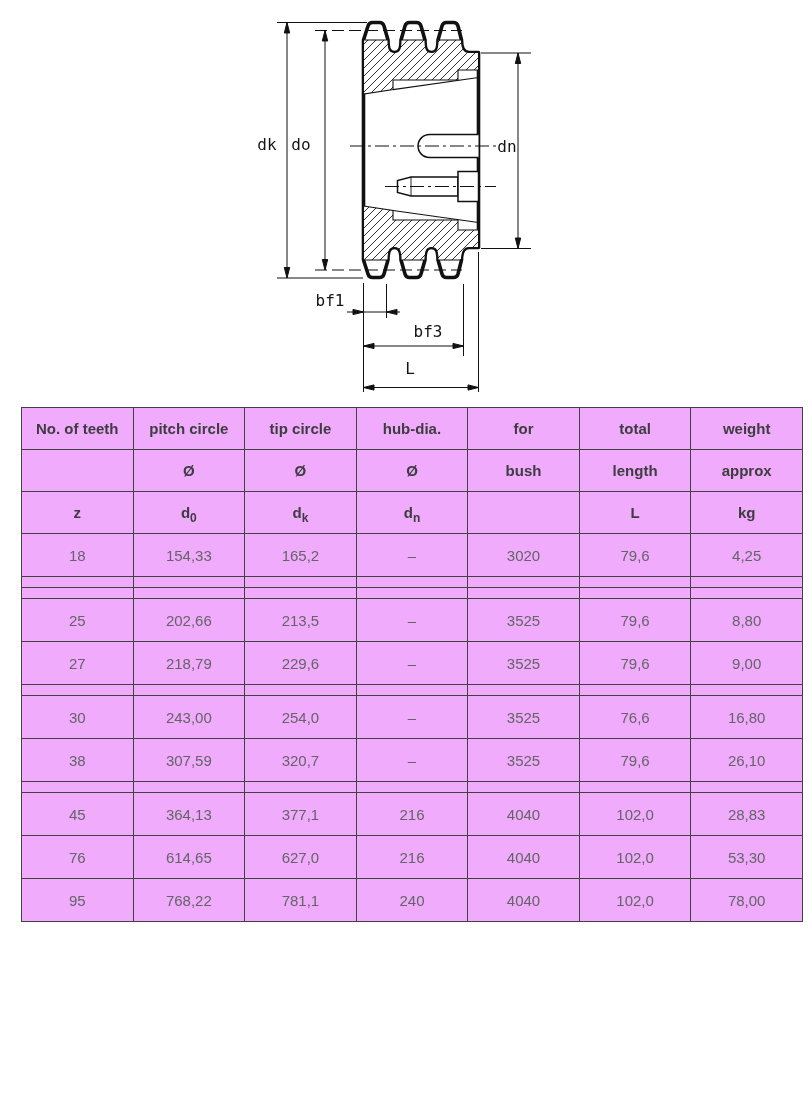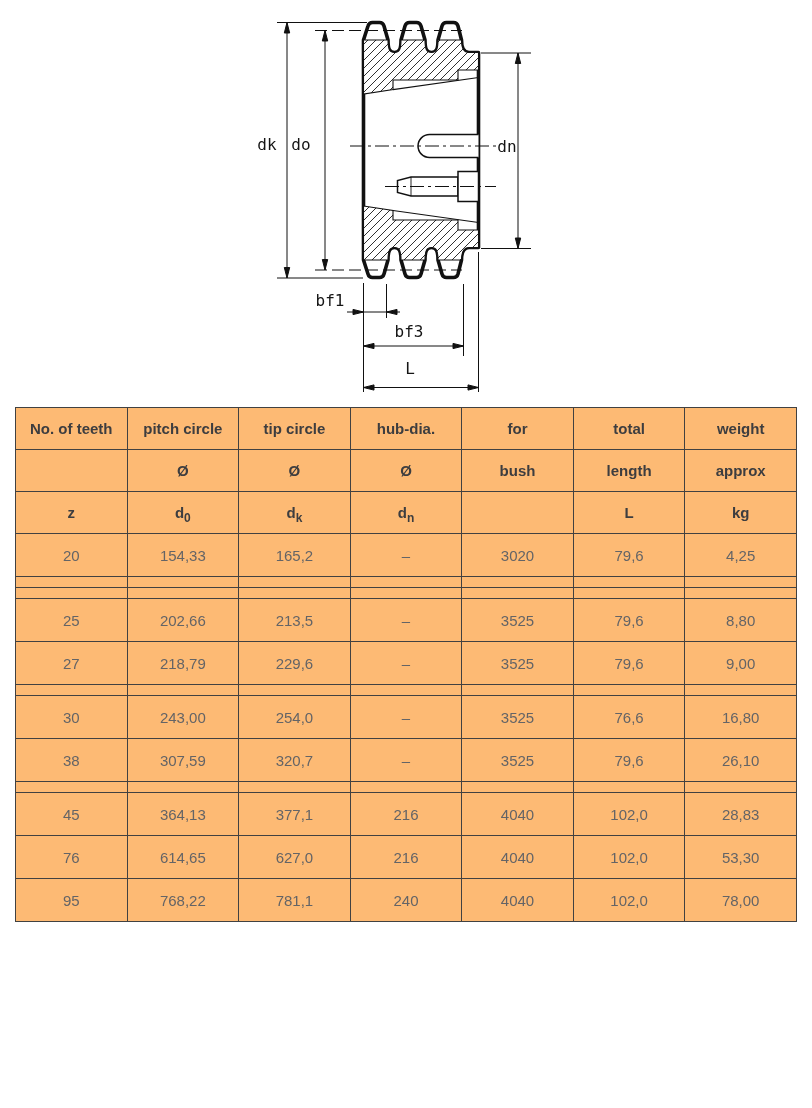--- a/index.html
+++ b/index.html
@@ -3,22 +3,22 @@
 <meta charset="utf-8">
 <style>
   html,body{margin:0;padding:0;background:#ffffff;}
   body{width:812px;height:1108px;position:relative;font-family:"Liberation Sans",sans-serif;
        --border:#414141;--header:#3d3d3f;--cell:#646466;--line:#111111;}
   .stage{position:absolute;inset:0;overflow:hidden;border-radius:21px;}
   #drawing-svg{position:absolute;left:0;top:0;}
   .dim-label{position:absolute;transform:translate(-50%,-50%);
              font-family:"DejaVu Sans Mono",monospace;font-size:16px;color:#151515;
              white-space:nowrap;background:transparent;}
-  #spec-table{position:absolute;left:15px;top:407px;width:782px;
-              border-collapse:collapse;table-layout:fixed;background:#fdba74;}
+  #spec-table{position:absolute;left:21px;top:407px;width:782px;
+              border-collapse:collapse;table-layout:fixed;background:#f0abfc;}
   #spec-table td{border:1px solid var(--border);text-align:center;vertical-align:middle;
                  padding:0;overflow:hidden;}
   tr.hrow td{height:41px;font-weight:bold;font-size:15px;color:var(--header);}
   tr.drow td{height:42px;font-weight:normal;font-size:15px;color:var(--cell);}
   tr.sep td{height:10px;}
   td .subs{font-size:12px;position:relative;top:4px;}
 </style>
 </head>
 <body style="--border: #414141; --header: #3d3d3f; --cell: #646466; --line: #111111;">
 
@@ -119,21 +119,21 @@
       <line x1="363.5" y1="387.5" x2="478.5" y2="387.5"></line>
       <polygon points="363.5,387.5 374,384.9 374,390.1"></polygon>
       <polygon points="478.5,387.5 468,384.9 468,390.1"></polygon>
     </g>
   </svg>
 
   <span class="dim-label" style="left:267px;top:144px">dk</span>
   <span class="dim-label" style="left:301px;top:144px">do</span>
   <span class="dim-label" style="left:507px;top:146px">dn</span>
   <span class="dim-label" style="left:330px;top:300px">bf1</span>
-  <span class="dim-label" style="left:409px;top:331px">bf3</span>
+  <span class="dim-label" style="left:428px;top:331px">bf3</span>
   <span class="dim-label" style="left:410px;top:368px">L</span>
 
   <table id="spec-table">
     <tbody>
         <tr class="hrow">
           <td>No. of teeth</td>
           <td>pitch circle</td>
           <td>tip circle</td>
           <td>hub-dia.</td>
           <td>for</td>
@@ -152,21 +152,21 @@
         <tr class="hrow">
           <td>z</td>
           <td>d<span class="subs">0</span></td>
           <td>d<span class="subs">k</span></td>
           <td>d<span class="subs">n</span></td>
           <td></td>
           <td>L</td>
           <td>kg</td>
         </tr>
         <tr class="drow">
-          <td>20</td>
+          <td>18</td>
           <td>154,33</td>
           <td>165,2</td>
           <td>–</td>
           <td>3020</td>
           <td>79,6</td>
           <td>4,25</td>
         </tr>
         <tr class="sep">
           <td></td>
           <td></td>

